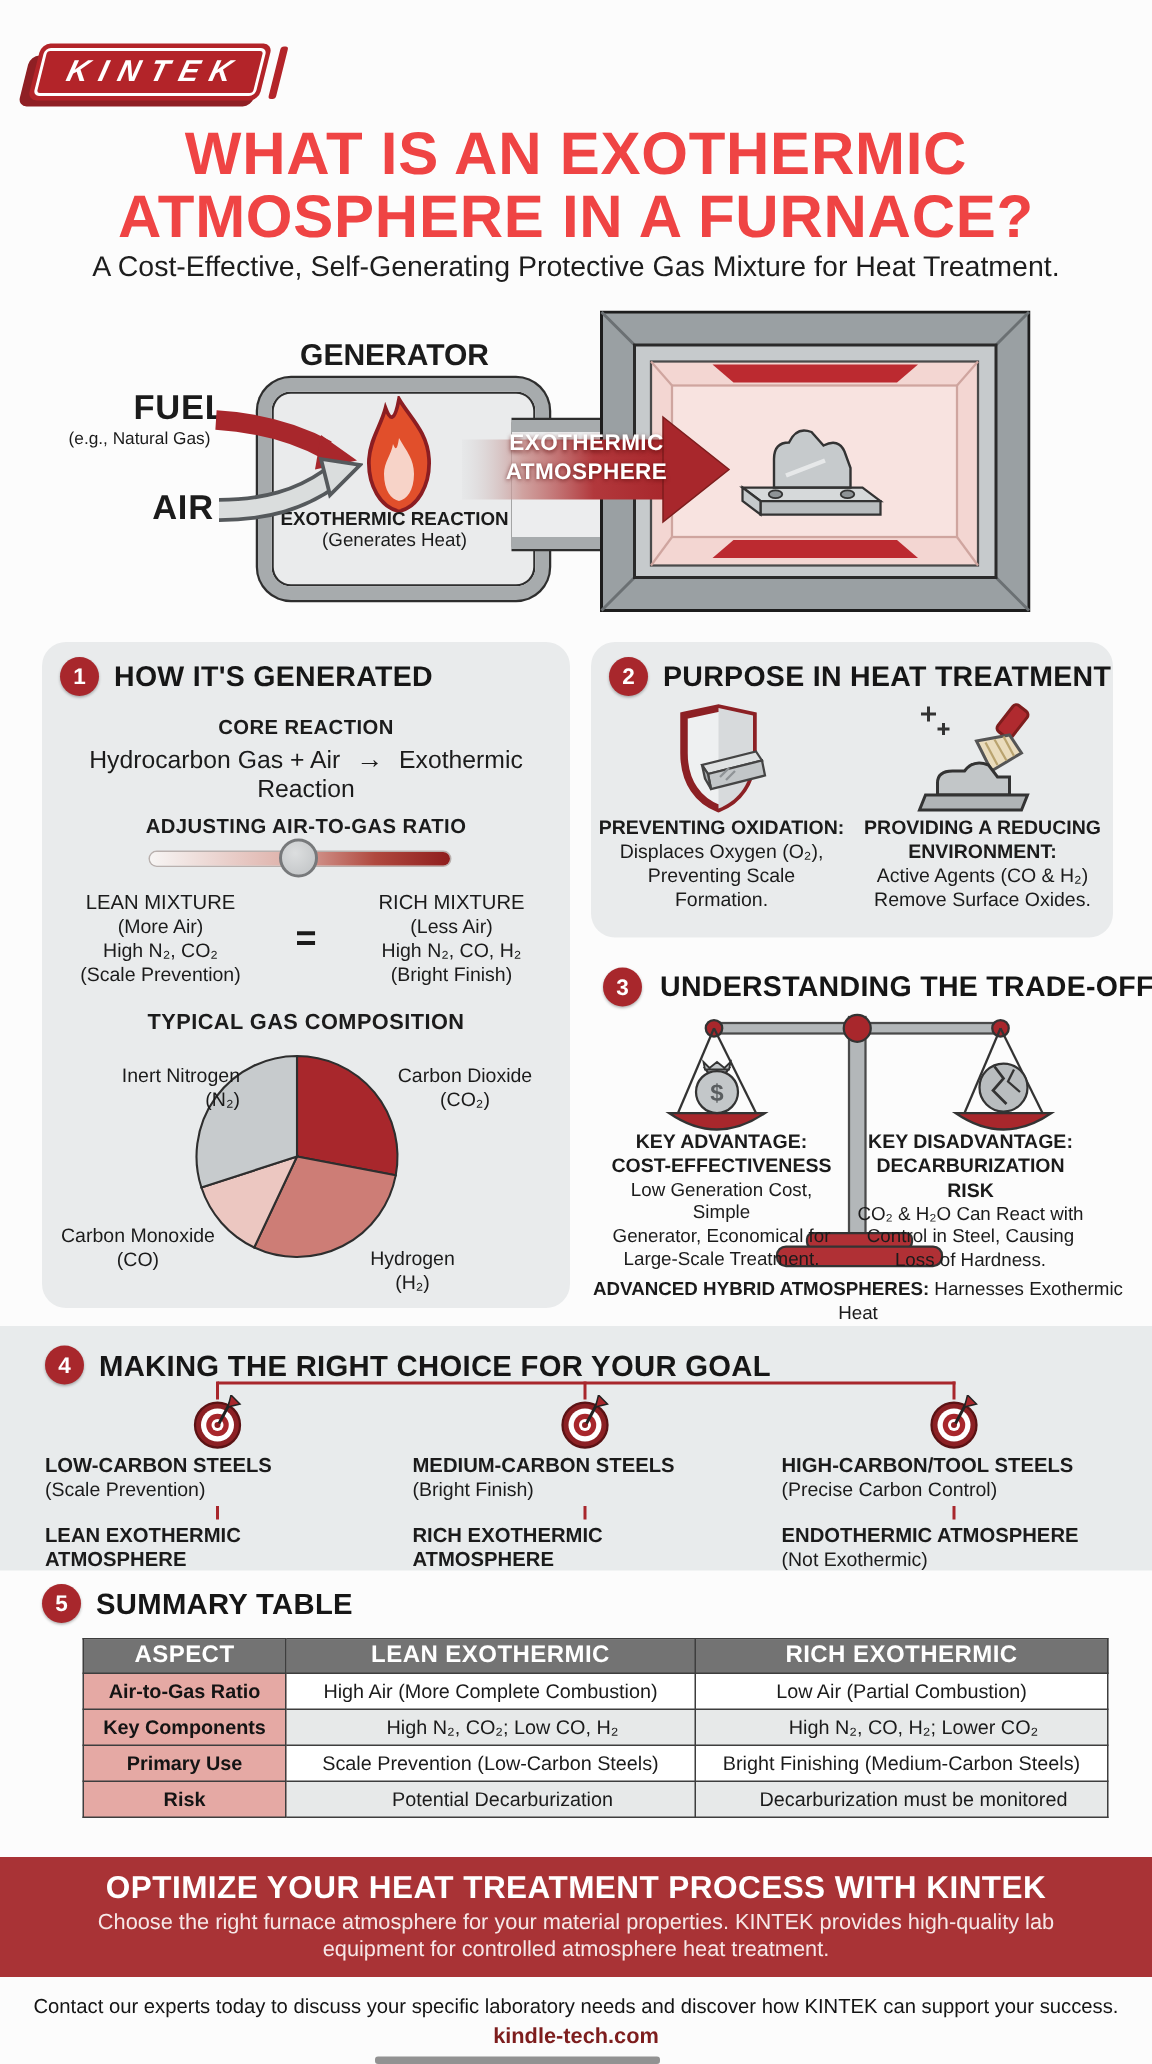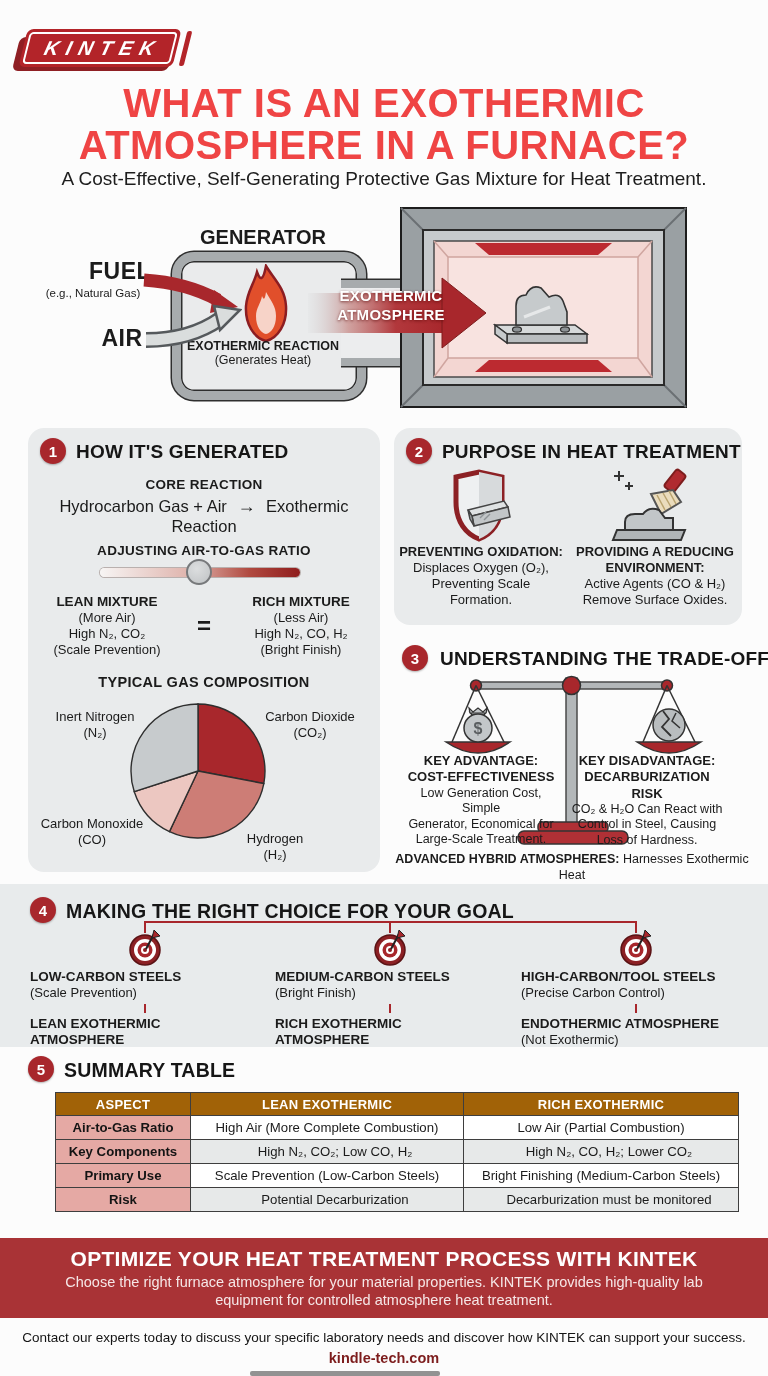--- a/index.html
+++ b/index.html
@@ -39,21 +39,21 @@
 
   .s1-core-h{left:0;top:49px;width:100%;font-size:13.5px;font-weight:800;text-align:center;letter-spacing:.3px;}
   .s1-eq{left:0;top:68px;width:100%;font-size:16.5px;text-align:center;}
   .s1-ratio-h{left:0;top:115px;width:100%;font-size:13.5px;font-weight:800;text-align:center;letter-spacing:.3px;}
   .slider-track{left:72px;top:140px;width:200px;height:9px;border-radius:5px;
       background:linear-gradient(to right,#f7f5f4,#dfb3ac 45%,#b0493f 75%,#8f1d1d);box-shadow:0 0 0 1px #b9b0ae;}
   .slider-knob{left:158px;top:131px;width:26px;height:26px;border-radius:50%;background:radial-gradient(circle at 40% 35%,#dcdedf,#bfc2c4);
       border:2px solid #77797b;box-sizing:border-box;}
   .mix-row{left:8px;top:166px;width:336px;display:flex;align-items:flex-start;}
   .mix-col{width:142px;text-align:center;line-height:1.22;}
-  .mix-title{font-size:13.5px;font-weight:700;}
+  .mix-title{font-size:13.5px;font-weight:400;}
   .mix-line{font-size:13px;}
   .mix-eq{width:52px;text-align:center;font-size:24px;font-weight:800;padding-top:18px;}
   .s1-pie-h{left:0;top:246px;width:100%;font-size:14.5px;font-weight:800;text-align:center;letter-spacing:.3px;}
   .pie-svg{left:101px;top:274px;}
   .pie-label{position:absolute;width:130px;text-align:center;font-size:13px;line-height:1.2;}
 
   .s2-icons{left:0;top:40px;width:100%;display:flex;justify-content:space-around;}
   .s2-cols{left:0;top:116px;width:100%;display:flex;}
   .s2-col{width:50%;text-align:center;line-height:1.22;}
   .s2-h{font-size:13px;font-weight:800;}
@@ -70,21 +70,21 @@
   .choice-col{position:absolute;width:230px;text-align:left;line-height:1.2;}
   .choice-mat{font-size:13.5px;font-weight:800;}
   .choice-goal{font-size:13px;}
   .choice-dash{width:2.5px;height:9px;background:#a8272c;margin:3px auto;}
   .choice-atm{font-size:13.5px;font-weight:800;line-height:1.2;}
   .choice-atm2{font-size:13px;font-weight:normal;}
 
   table.summary{position:absolute;left:55px;top:1092px;width:683px;border-collapse:collapse;table-layout:fixed;
       font-size:13.2px;}
   table.summary th,table.summary td{border:1.6px solid #3e3e3e;text-align:center;padding:0;height:23px;}
-  table.summary th{background:#a16207;color:#fff;font-size:13px;font-weight:800;height:22px;letter-spacing:.3px;}
+  table.summary th{background:#737373;color:#fff;font-size:16px;font-weight:800;height:22px;letter-spacing:.3px;}
   td.aspect{background:#e5a9a4;font-weight:bold;color:#141414;}
   tr.rowA td.val{background:#ffffff;}
   tr.rowB td.val{background:#e7e9e9;padding-left:16px;}
 
   .footer-band{left:0;top:1238px;width:768px;height:80px;background:#a93336;}
   .cta-title{left:0;top:1247px;width:768px;text-align:center;color:#fff;font-size:21px;font-weight:800;letter-spacing:.3px;}
   .cta-line{left:0;width:768px;text-align:center;color:#f6e7e7;font-size:14.5px;}
   .contact{left:0;top:1330px;width:768px;text-align:center;font-size:13.5px;color:#141414;}
   .website{left:0;top:1350px;width:768px;text-align:center;font-size:14.5px;font-weight:bold;color:#7d1d1d;}
   .bottom-artifact{left:250px;top:1371px;width:190px;height:5px;background:#6f6f6f;border-radius:2px;opacity:.75;}
@@ -208,21 +208,21 @@
     </div>
 
     <div class="abs s1-pie-h">TYPICAL GAS COMPOSITION</div>
     <svg id="pie-svg" class="abs pie-svg" width="138" height="138" viewBox="0 0 138 138">
         <path d="M69,69 L69.00,2.00 A67,67 0 0 1 134.81,81.55 Z" fill="#a8272c" stroke="#2e2e2e" stroke-width="1.4"></path>
         <path d="M69,69 L134.81,81.55 A67,67 0 0 1 40.47,129.62 Z" fill="#cd7d76" stroke="#2e2e2e" stroke-width="1.4"></path>
         <path d="M69,69 L40.47,129.62 A67,67 0 0 1 5.28,89.70 Z" fill="#ecc7c1" stroke="#2e2e2e" stroke-width="1.4"></path>
         <path d="M69,69 L5.28,89.70 A67,67 0 0 1 69.00,2.00 Z" fill="#c7cbcd" stroke="#2e2e2e" stroke-width="1.4"></path>
       </svg>
 
-    <div class="pie-label" style="left:2px;top:281px;">
+    <div class="pie-label" style="left:2px;top:281px;text-align:right;">
       <div>Inert Nitrogen</div>
       <div>(N₂)</div>
     </div>
     <div class="pie-label" style="left:217px;top:281px;">
       <div>Carbon Dioxide</div>
       <div>(CO₂)</div>
     </div>
     <div class="pie-label" style="left:-1px;top:388px;">
       <div>Carbon Monoxide</div>
       <div>(CO)</div>

